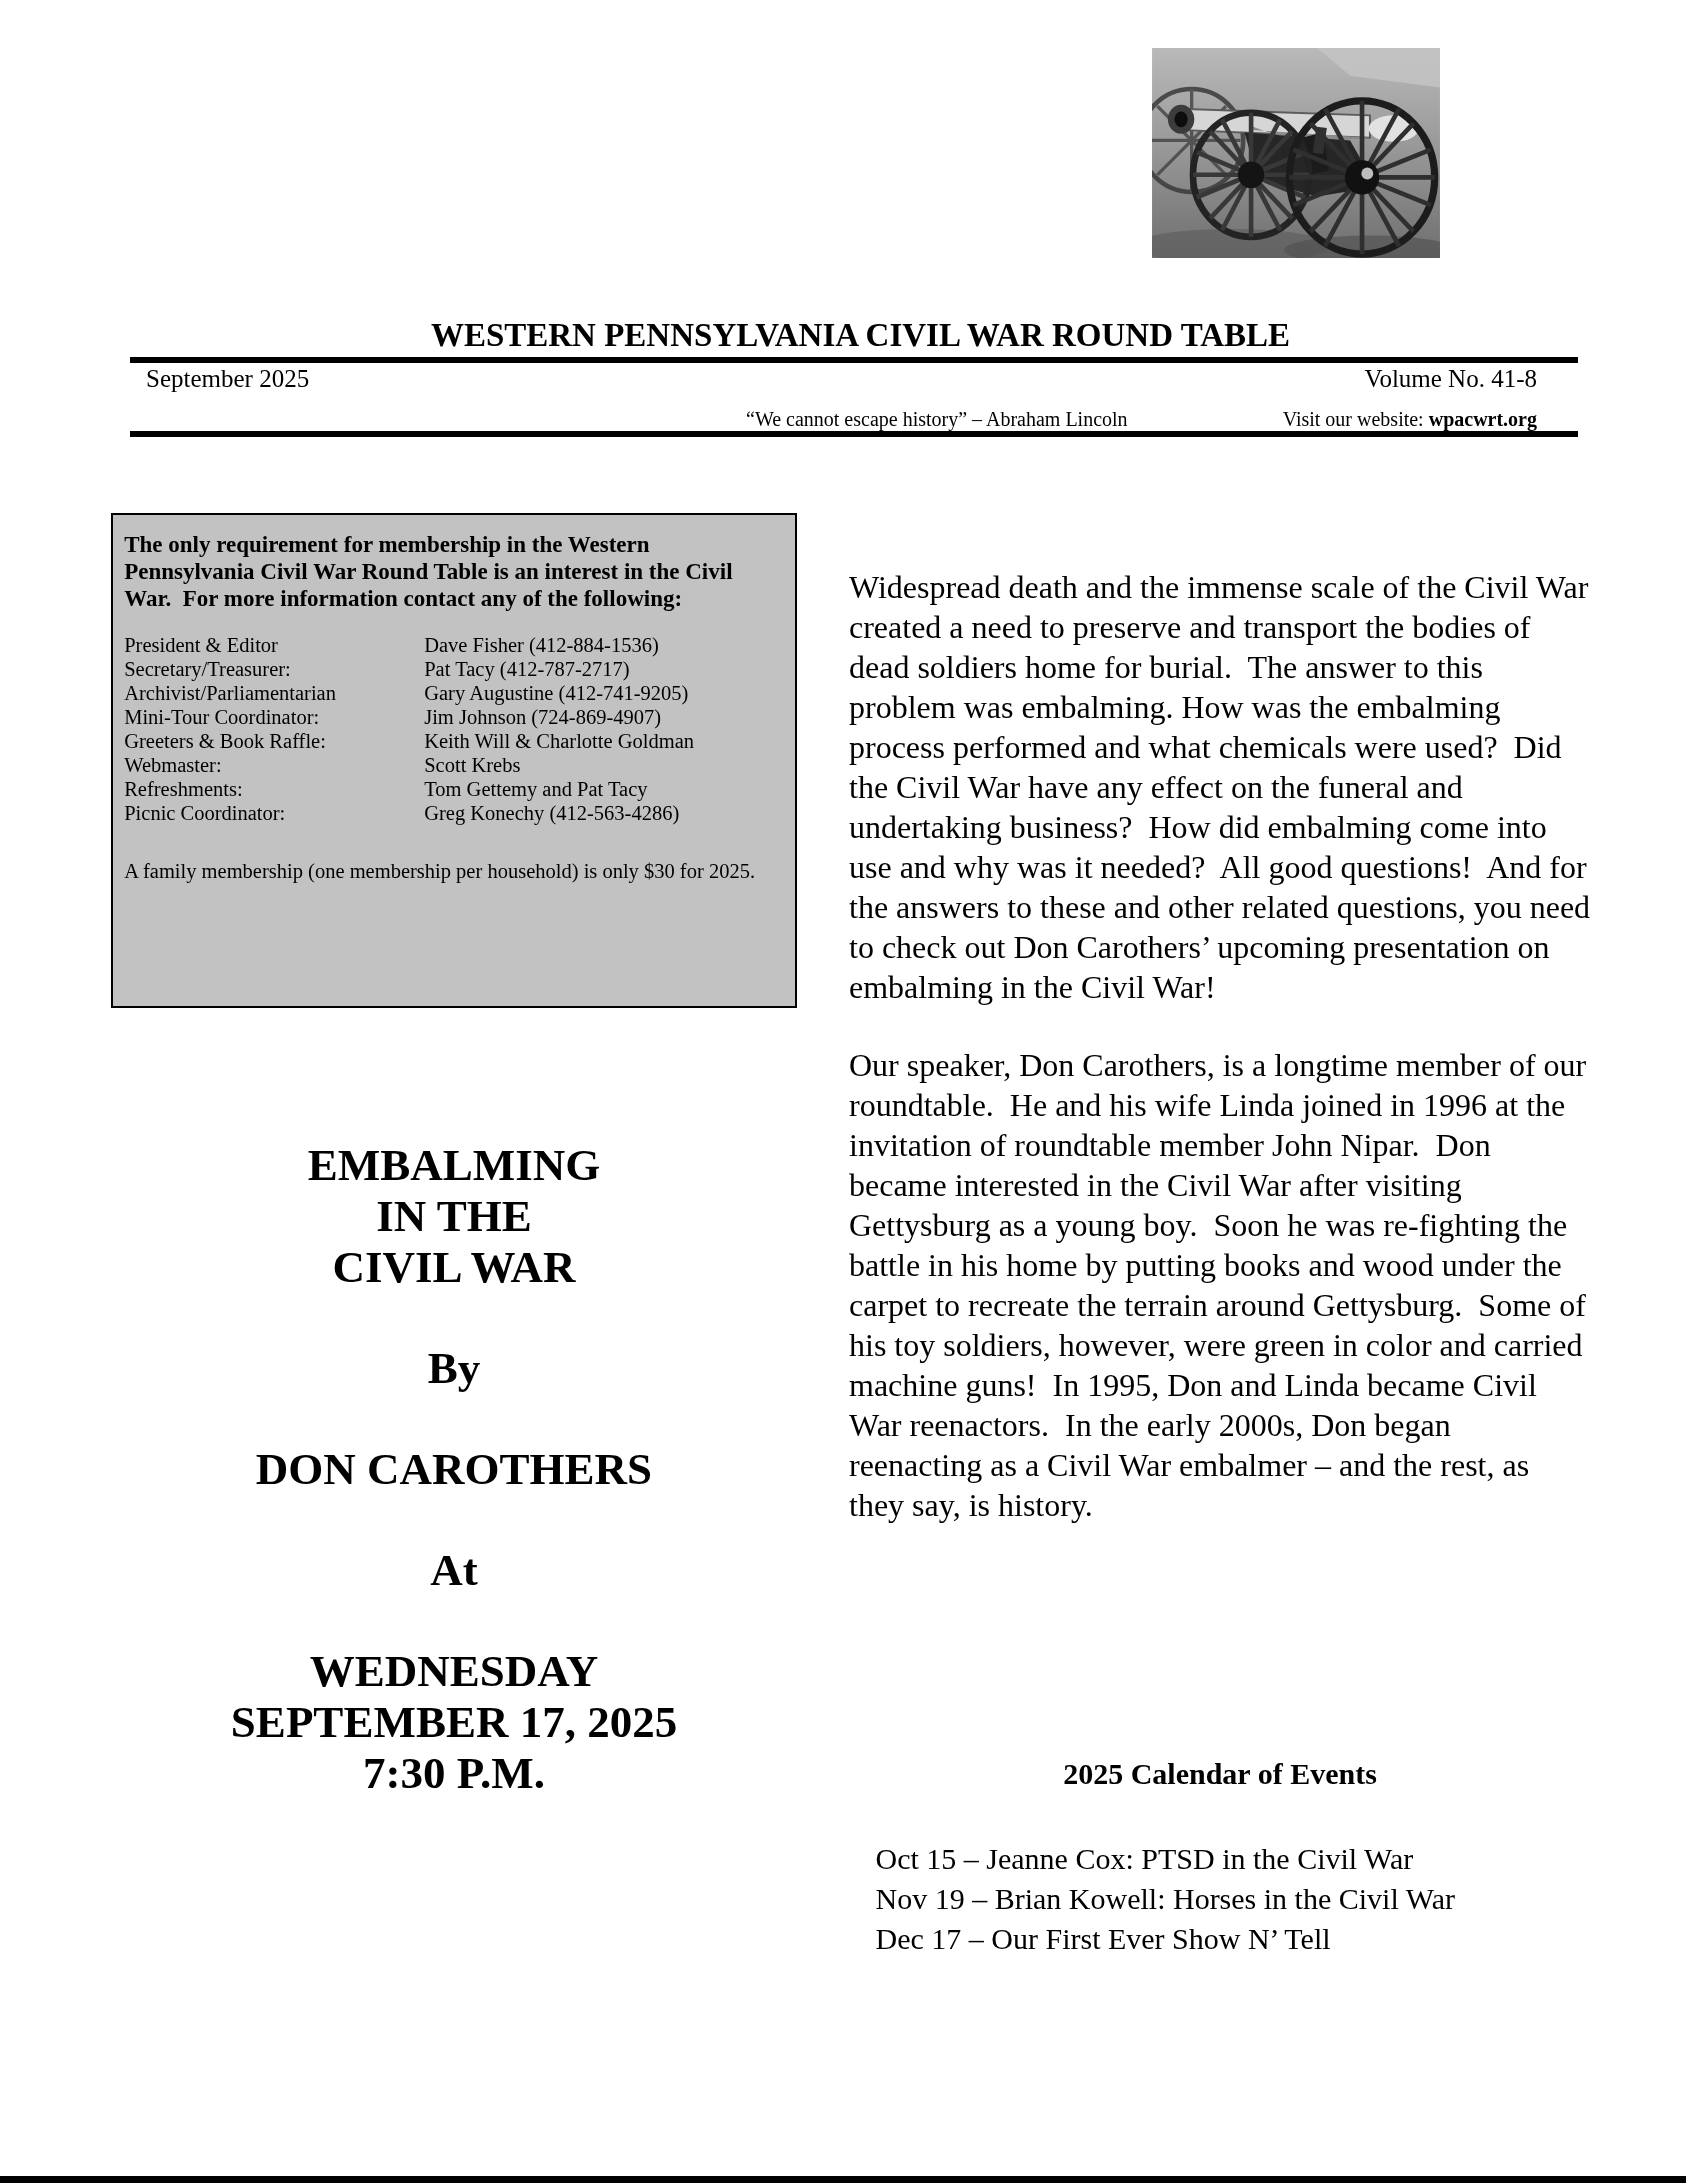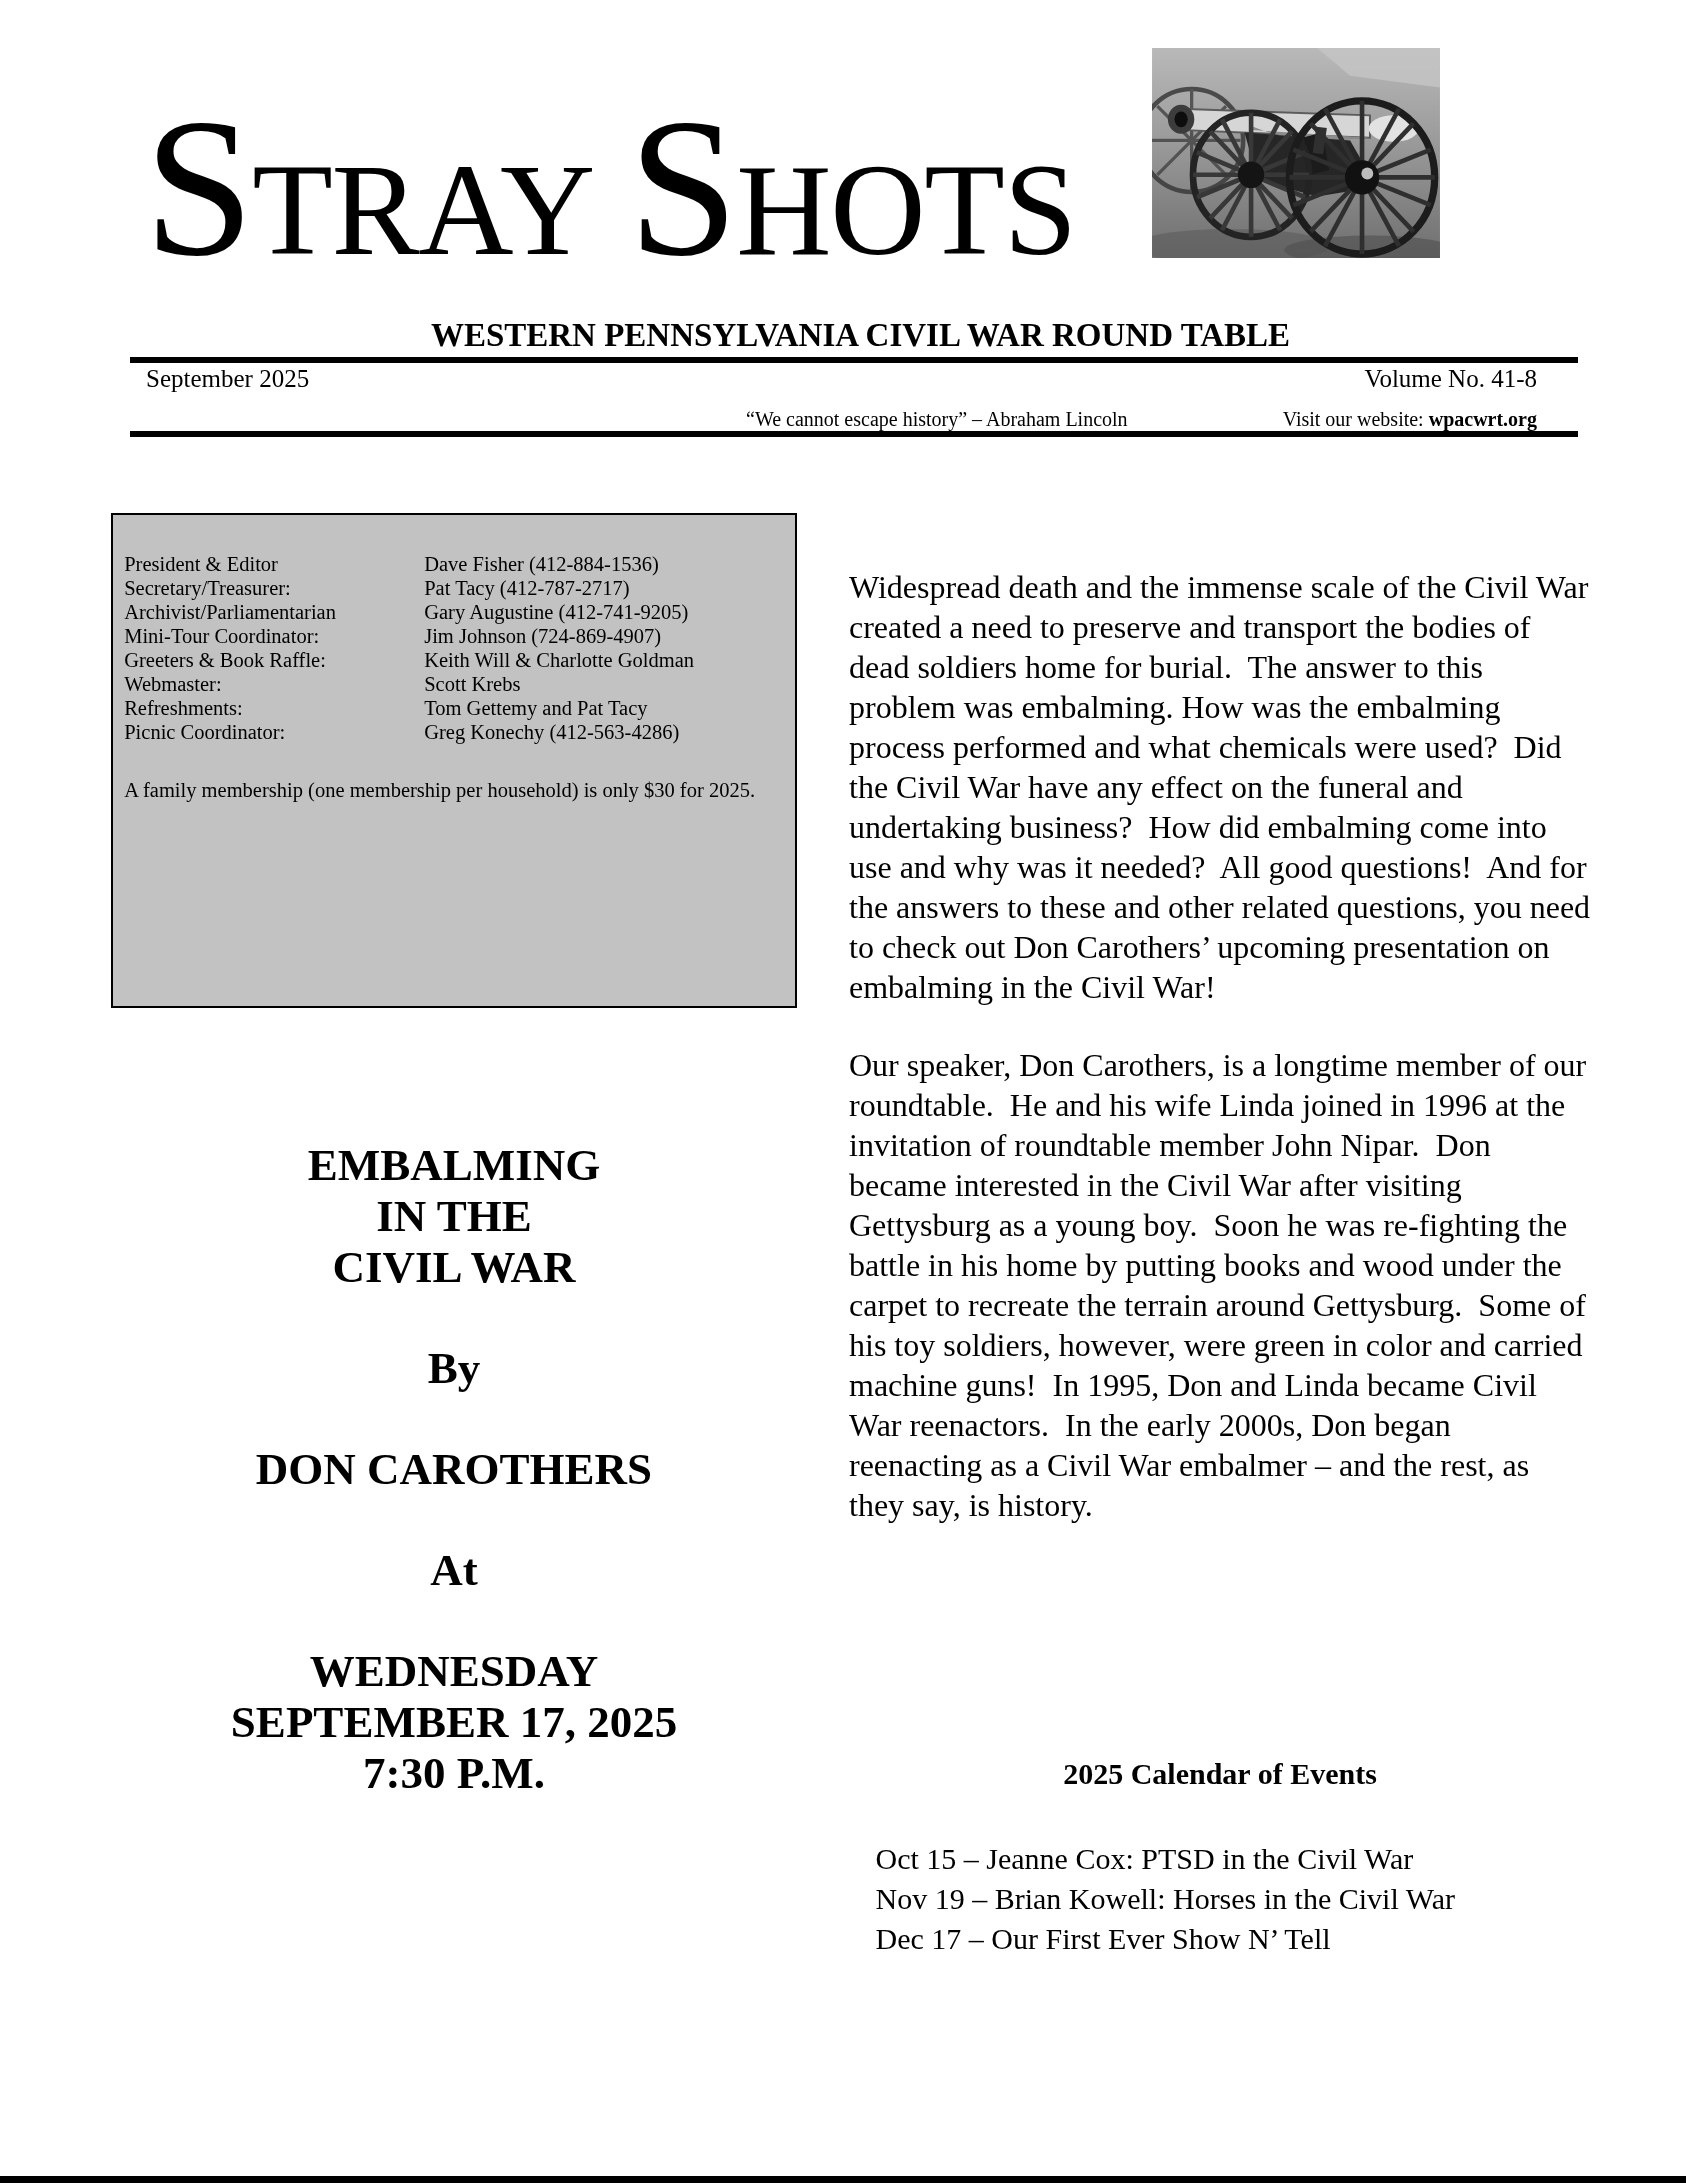--- a/index.html
+++ b/index.html
@@ -58,23 +58,20 @@
   .calendar-heading { margin-top:229px; text-align:center; font-weight:bold; font-size:30px; line-height:40px; }
   .calendar-list { margin-top:45px; padding-left:26.5px; font-size:30px; line-height:40px; }
   
   .bottom-bar { position:absolute; left:0; bottom:0; width:1687px; height:6.6px; background:#000; }
 </style>
 </head>
 <body>
 
 <div class="page">
 
-  <div class="masthead-title">
-    <span class="big">S</span><span class="sc">TRAY</span><span class="word-gap"></span><span class="big">S</span><span class="sc">HOTS</span>
-  </div>
 
   <svg class="cannon-photo" viewBox="0 0 436 318" xmlns="http://www.w3.org/2000/svg">
     <defs>
       <linearGradient id="grass" x1="0" y1="0" x2="0" y2="1">
         <stop offset="0" stop-color="#b9b9b9"></stop>
         <stop offset="0.45" stop-color="#9a9a9a"></stop>
         <stop offset="1" stop-color="#6f6f6f"></stop>
       </linearGradient>
     </defs>
     <rect x="0" y="0" width="436" height="318" fill="url(#grass)"></rect>
@@ -146,20 +143,21 @@
   </div>
 
   <div class="website-row">
     <span>Visit our website: </span><span class="bold">wpacwrt.org</span>
     <span class="quote">“We cannot escape history” – Abraham Lincoln</span>
   </div>
 
   <div class="rule rule-bottom"></div>
 
   <div class="membership-box">
+    <div class="membership-intro">The only requirement for membership in the Western Pennsylvania Civil War Round Table is an interest in the Civil War.  For more information contact any of the following:</div>
     <div class="contacts">
 
         <div class="contact-row">
           <span class="role">President &amp; Editor</span>
           <span class="person">Dave Fisher (412-884-1536)</span>
         </div>
 
         <div class="contact-row">
           <span class="role">Secretary/Treasurer:</span>
           <span class="person">Pat Tacy (412-787-2717)</span>

